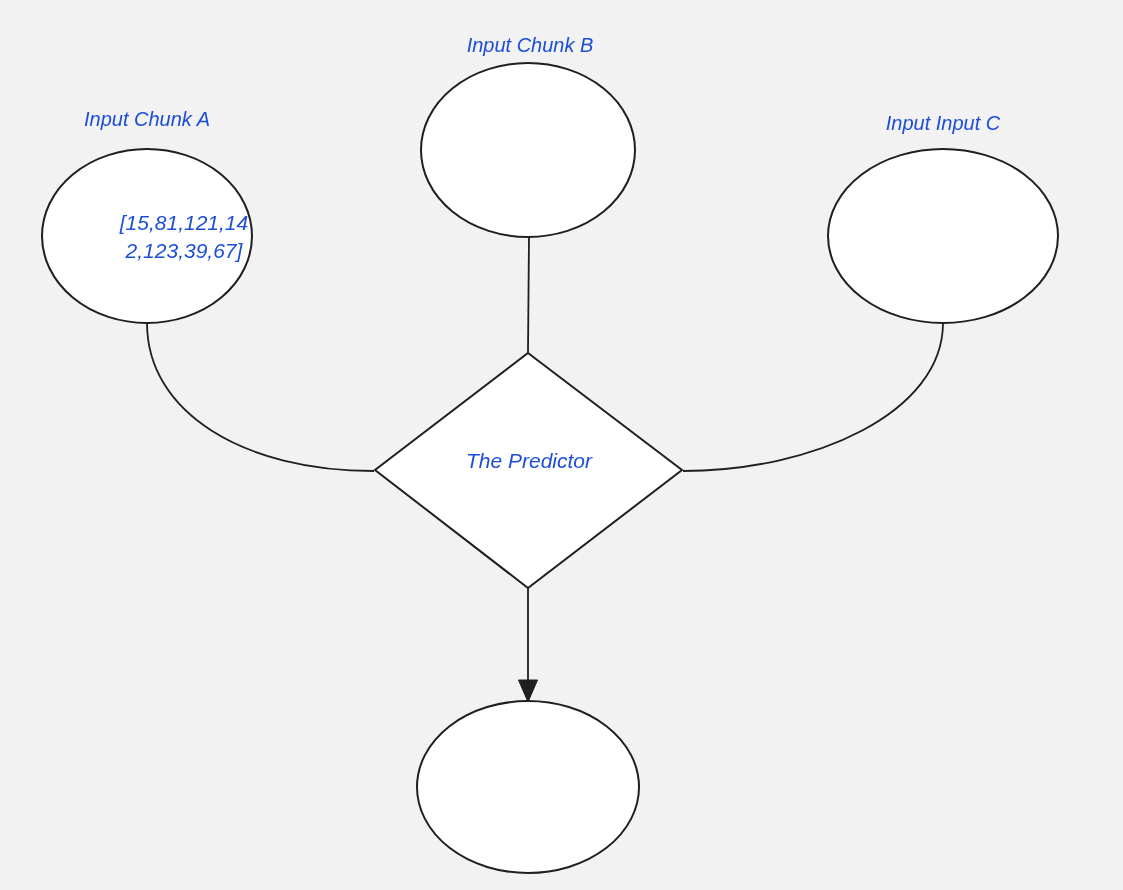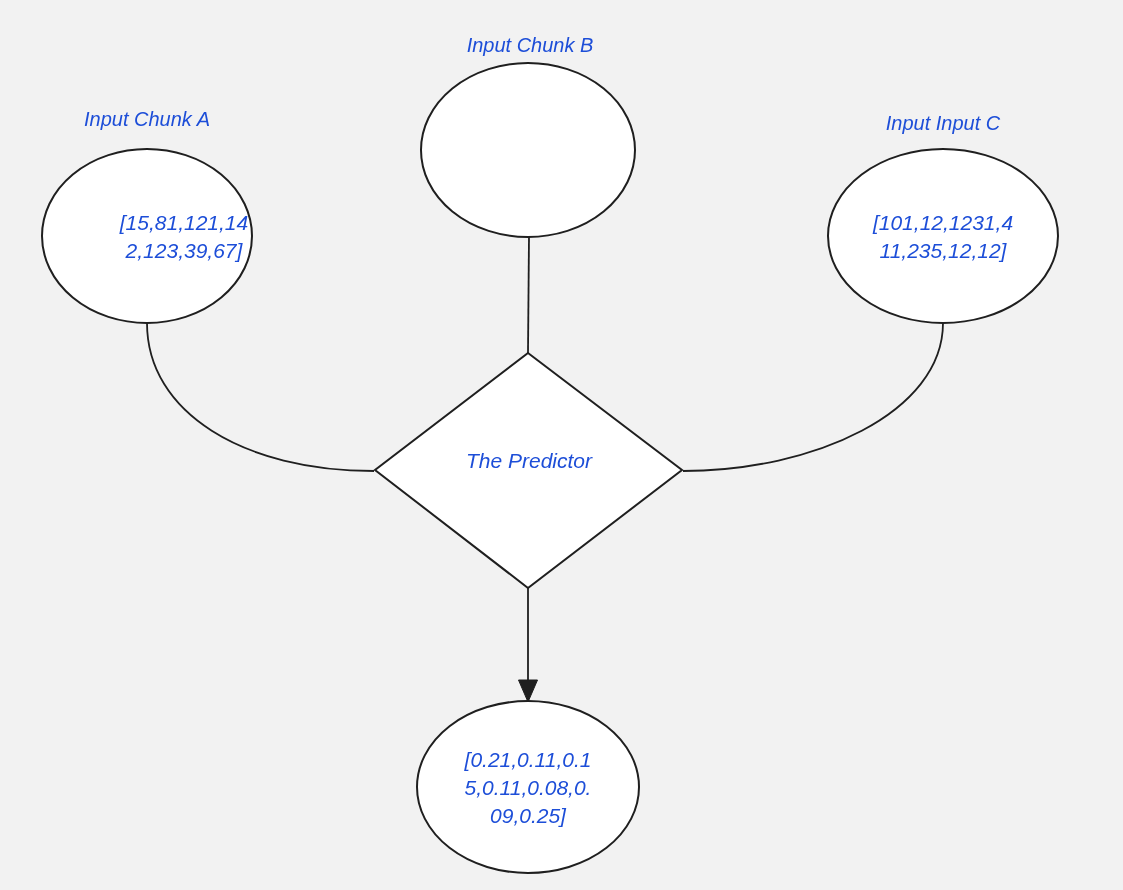--- a/index.html
+++ b/index.html
@@ -75,26 +75,17 @@
   <div class="label" style="left:147px; top:119px;">Input Chunk A</div>
   <div class="label" style="left:530px; top:45px;">Input Chunk B</div>
   <div class="label" style="left:943px; top:123px;">Input Input C</div>
 
   <div class="node-text" style="left:148px; top:237px;margin-left:36px;">
     <div>[15,81,121,14</div>
     <div>2,123,39,67]</div>
   </div>
 
 
-  <div class="node-text" style="left:943px; top:237px;">
-    <div>[101,12,1231,4</div>
-    <div>11,235,12,12]</div>
-  </div>
 
   <div class="node-text" style="left:529px; top:461px;">The Predictor</div>
 
-  <div class="node-text" style="left:528px; top:788px;">
-    <div>[0.21,0.11,0.1</div>
-    <div>5,0.11,0.08,0.</div>
-    <div>09,0.25]</div>
-  </div>
 
 </div>
 
 </body></html>

